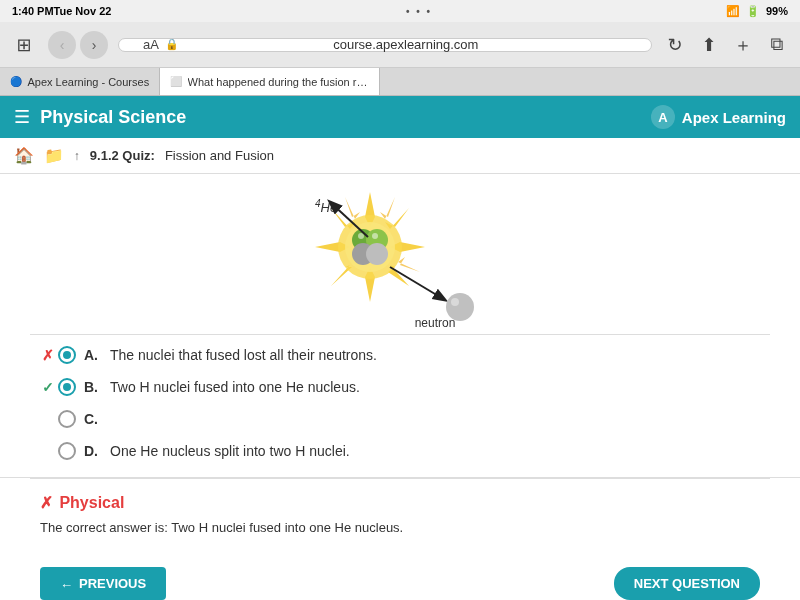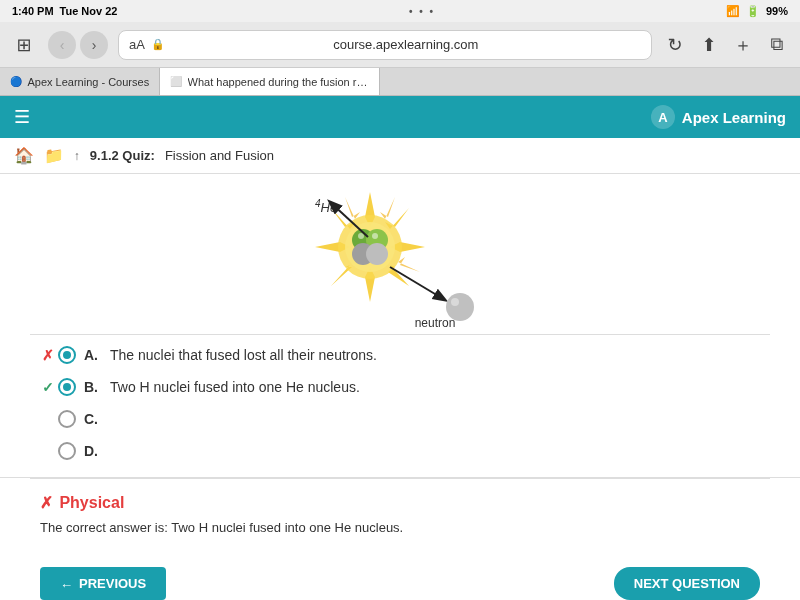--- a/index.html
+++ b/index.html
@@ -9,21 +9,21 @@
     .status-bar {
       background: #f0f0f0;
       height: 22px;
       display: flex;
       align-items: center;
       justify-content: space-between;
       padding: 0 12px;
       font-size: 11px;
       font-weight: 600;
     }
-    .status-left { display: flex; gap: 6px; align-items: flex-start; }
+    .status-left { display: flex; align-items: flex-start; }
     .status-right { display: flex; gap: 6px; align-items: center; }
 
     
     .browser-chrome {
       background: #e8e8e8;
       border-bottom: 1px solid #ccc;
       padding: 6px 10px;
       display: flex;
       align-items: center;
       gap: 10px;
@@ -42,24 +42,24 @@
       width: 28px; height: 28px;
       border: none; background: none;
       display: flex; align-items: center; justify-content: center;
       font-size: 18px; color: #444; cursor: pointer;
     }
     .address-bar {
       flex: 1;
       background: white;
       border-radius: 8px;
       border: 1px solid #ccc;
-      height: 30px;
-      display: flex;
-      align-items: center;
-      padding: 0 10px;
+      height: 14px;
+      display: flex;
+      align-items: center;
+      padding: 0 24px;
       gap: 6px;
       font-size: 13px;
       color: #333;
     }
     .address-bar .lock { color: #555; font-size: 11px; }
     .browser-actions { display: flex; gap: 8px; align-items: center; }
     .browser-action-btn {
       background: none; border: none; font-size: 18px; color: #444; cursor: pointer; width: 26px; height: 26px; display: flex; align-items: center; justify-content: center;
     }
     .aa-text { font-size: 13px; color: #444; font-weight: 500; }
@@ -263,20 +263,21 @@
   </div>
   <div class="tab active">
     <span class="tab-icon">⬜</span>
     <span style="overflow:hidden; text-overflow:ellipsis;">What happened during the fusion reaction shown? 2H 3н 4He neutron O A....</span>
   </div>
 </div>
 
 <div class="app-header">
   <div class="app-header-left">
     <span class="hamburger">☰</span>
+    <span class="app-title">Physical Science</span>
   </div>
   <div class="apex-logo">
     <svg width="26" height="26" viewBox="0 0 26 26">
       <circle cx="13" cy="13" r="12" fill="white" opacity="0.2"></circle>
       <text x="13" y="18" text-anchor="middle" fill="white" font-size="13" font-weight="bold">A</text>
     </svg>
     <span>Apex Learning</span>
   </div>
 </div>
 
@@ -374,20 +375,21 @@
         <div class="radio-circle"></div>
       </div>
       <span class="option-letter">C.</span>
     </div>
 
     <div class="answer-option">
       <div class="option-markers">
         <div class="radio-circle"></div>
       </div>
       <span class="option-letter">D.</span>
+      <span class="option-text">One He nucleus split into two H nuclei.</span>
     </div>
   </div>
 
   <div style="border-top:1px solid #ddd; margin: 0 30px;"></div>
 
   <div class="feedback-section">
     <div class="feedback-incorrect">
       <span class="feedback-x">✗</span>
       <span class="feedback-label">Physical</span>
     </div>

